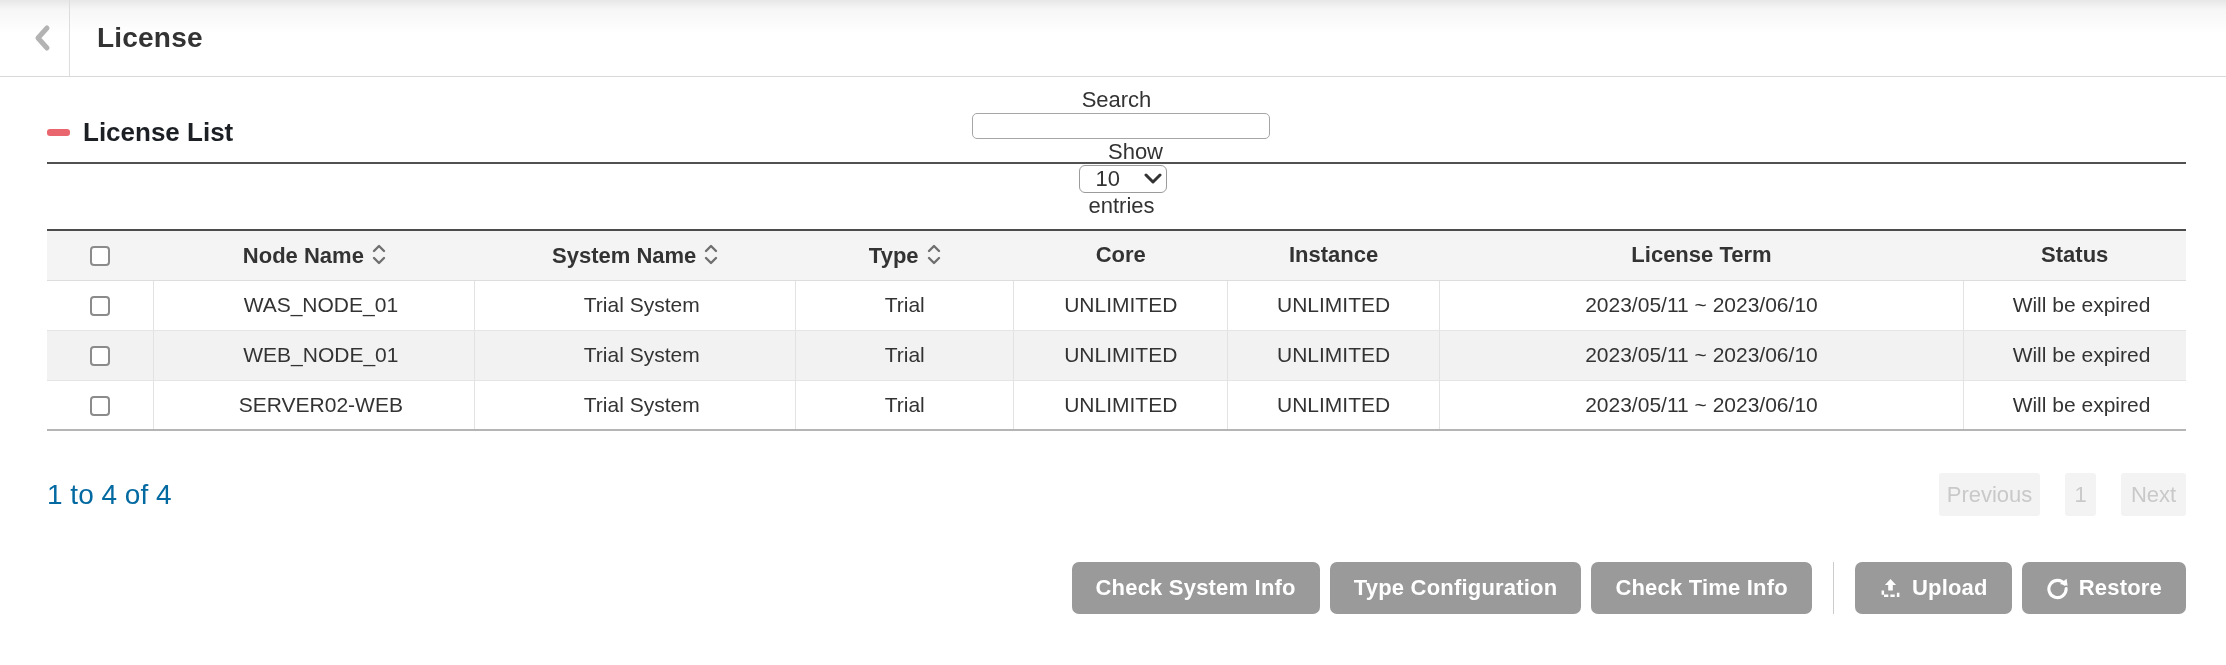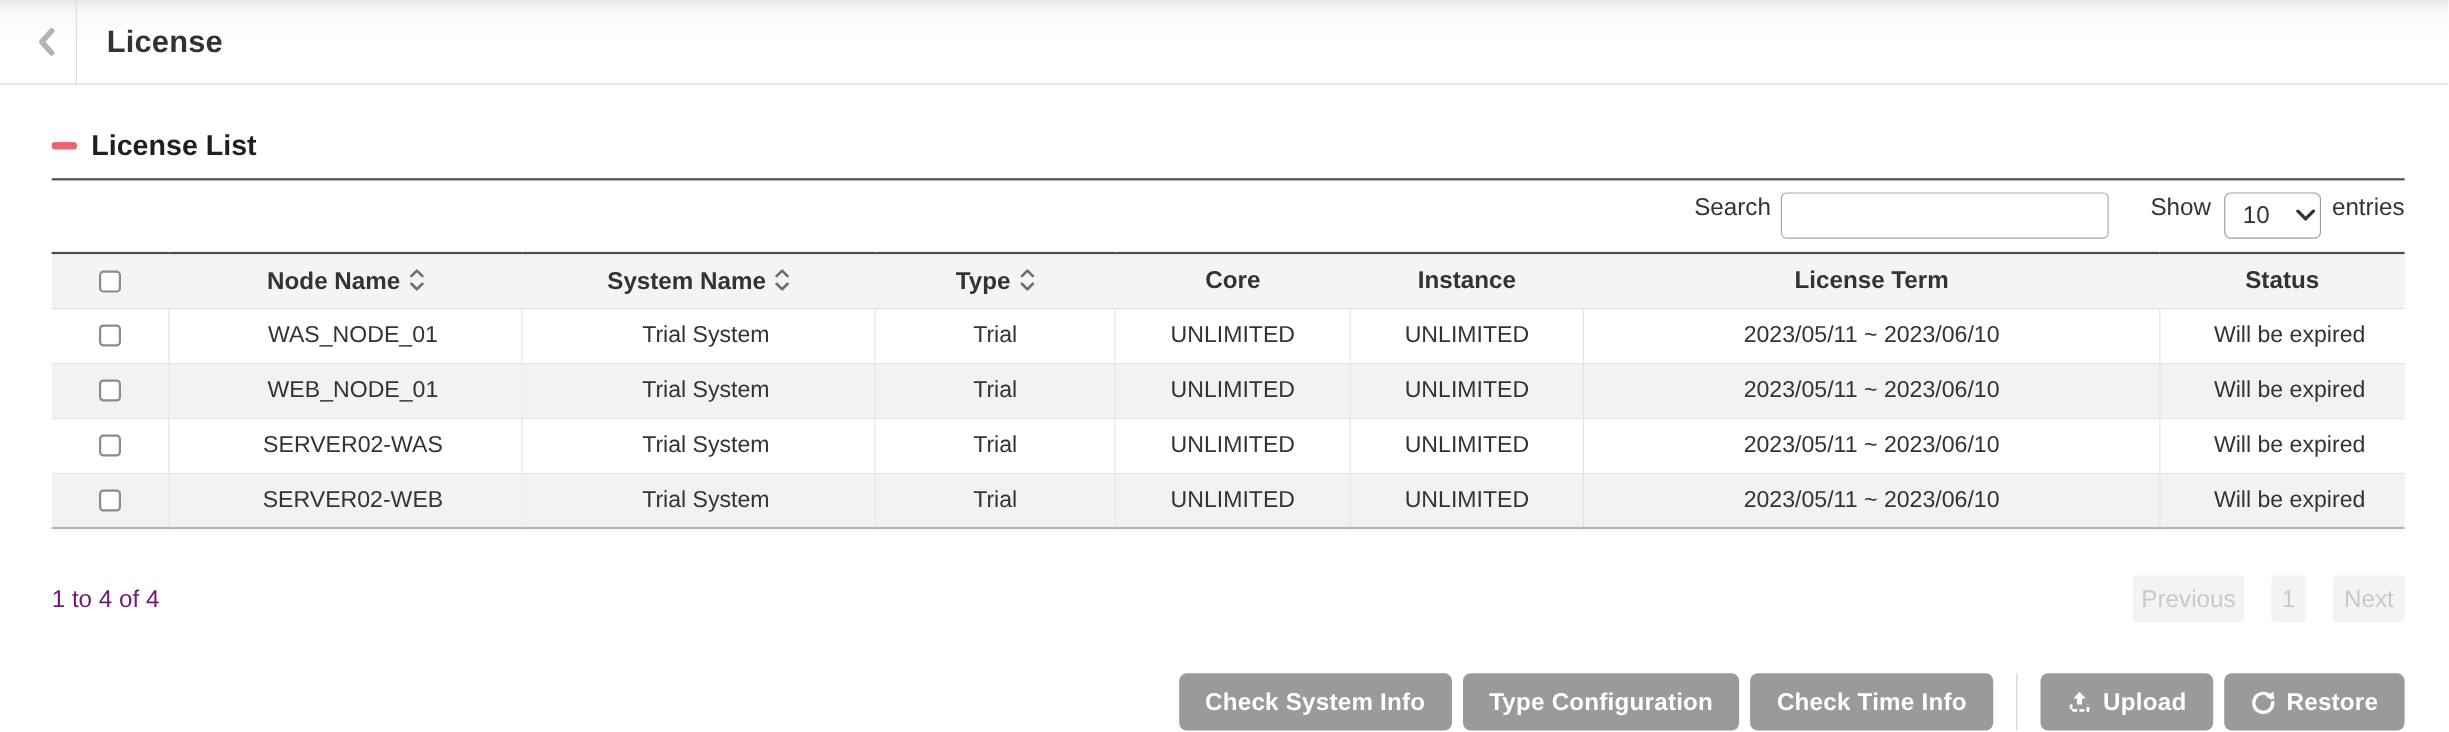--- a/index.html
+++ b/index.html
@@ -53,22 +53,23 @@
   }
   .section-rule {
     margin-top: 14px;
     border-bottom: 2px solid #515151;
   }
 
   
   .controls {
     margin: 11px 0 10px 0;
     height: 44px;
-    display: flex; align-items: flex-start; justify-content: flex-end;
-    font-size: 22px;
+    display: flex; align-items: center; justify-content: flex-end;
+    font-size: 22px;
+    flex-direction: column;
   }
   .ctl-label { color: #333; }
   .search-input {
     margin-left: 9px;
     width: 298px; height: 42px;
     border: 1px solid #a6a6a6;
     border-radius: 5px;
     font-size: 21px;
     font-family: "Liberation Sans", sans-serif;
     padding: 0 10px;
@@ -143,21 +144,21 @@
     background: #fff;
     vertical-align: middle;
     cursor: pointer;
   }
 
   
   .table-footer {
     margin-top: 42px;
     display: flex; align-items: center; justify-content: space-between;
   }
-  .entries-info { font-size: 22px; color: #701a75; }
+  .entries-info { font-size: 28px; color: #0369a1; }
   .pagination { display: flex; align-items: center; gap: 25px; }
   .page-btn {
     background: #f3f3f3;
     color: #c9c9c9;
     font-size: 22px;
     border: none;
     border-radius: 3px;
     height: 43px;
     display: flex; align-items: center; justify-content: center;
     cursor: default;
@@ -284,32 +285,20 @@
       </td>
       <td class="col-node cell-left">WEB_NODE_01</td>
       <td class="col-system cell-left">Trial System</td>
       <td class="col-type">Trial</td>
       <td class="col-core">UNLIMITED</td>
       <td class="col-inst">UNLIMITED</td>
       <td class="col-term">2023/05/11 ~ 2023/06/10</td>
       <td class="col-status cell-left">Will be expired</td>
     </tr>
 
-    <tr>
-      <td class="col-check">
-        <input type="checkbox" class="row-check" style="">
-      </td>
-      <td class="col-node cell-left">SERVER02-WAS</td>
-      <td class="col-system cell-left">Trial System</td>
-      <td class="col-type">Trial</td>
-      <td class="col-core">UNLIMITED</td>
-      <td class="col-inst">UNLIMITED</td>
-      <td class="col-term">2023/05/11 ~ 2023/06/10</td>
-      <td class="col-status cell-left">Will be expired</td>
-    </tr>
 
     <tr>
       <td class="col-check">
         <input type="checkbox" class="row-check" style="">
       </td>
       <td class="col-node cell-left">SERVER02-WEB</td>
       <td class="col-system cell-left">Trial System</td>
       <td class="col-type">Trial</td>
       <td class="col-core">UNLIMITED</td>
       <td class="col-inst">UNLIMITED</td>

